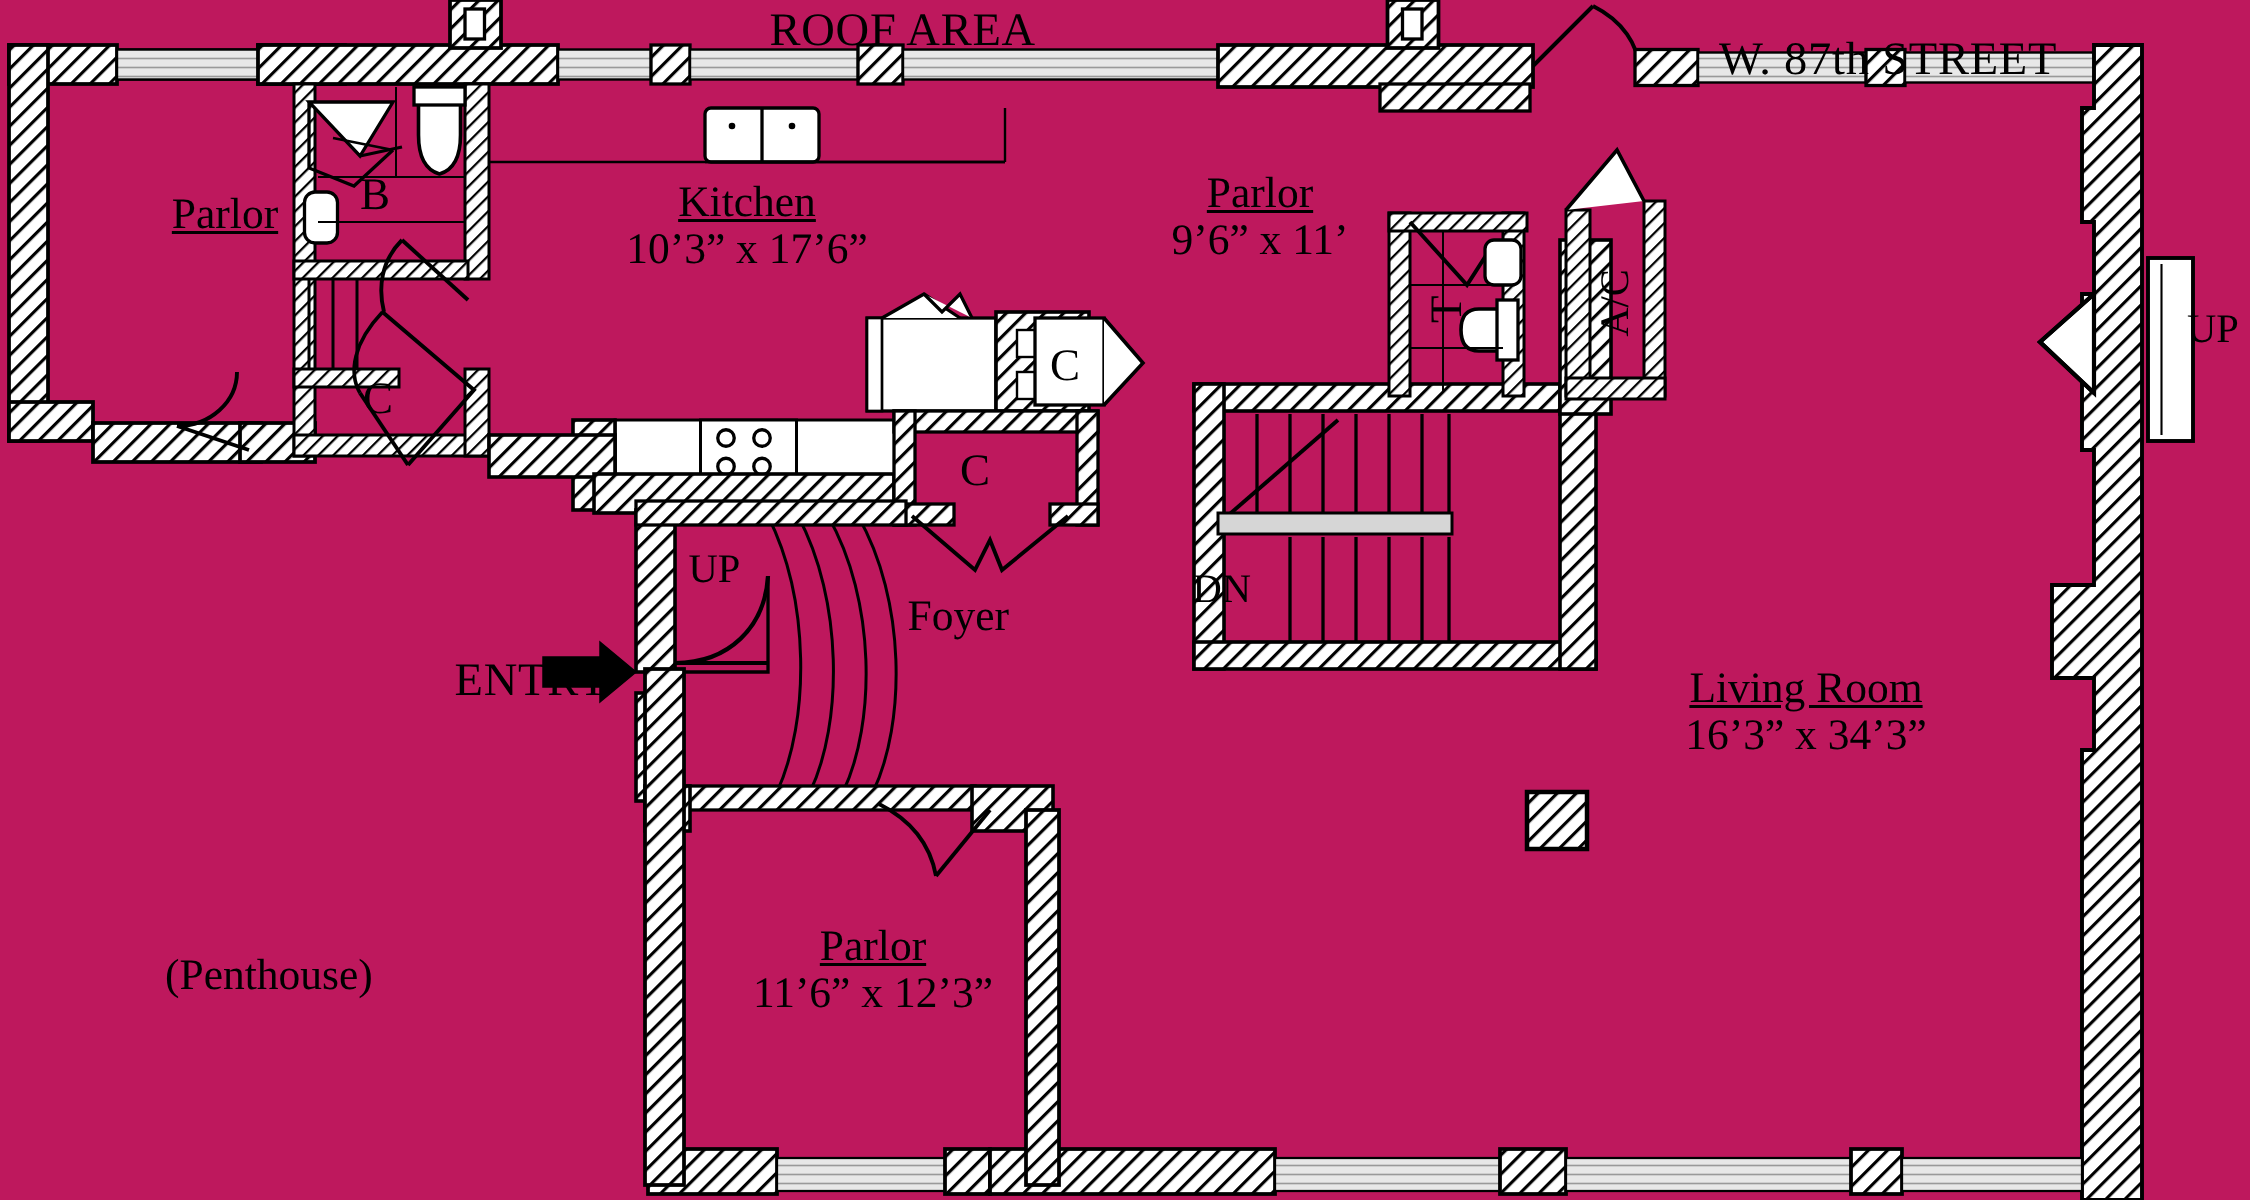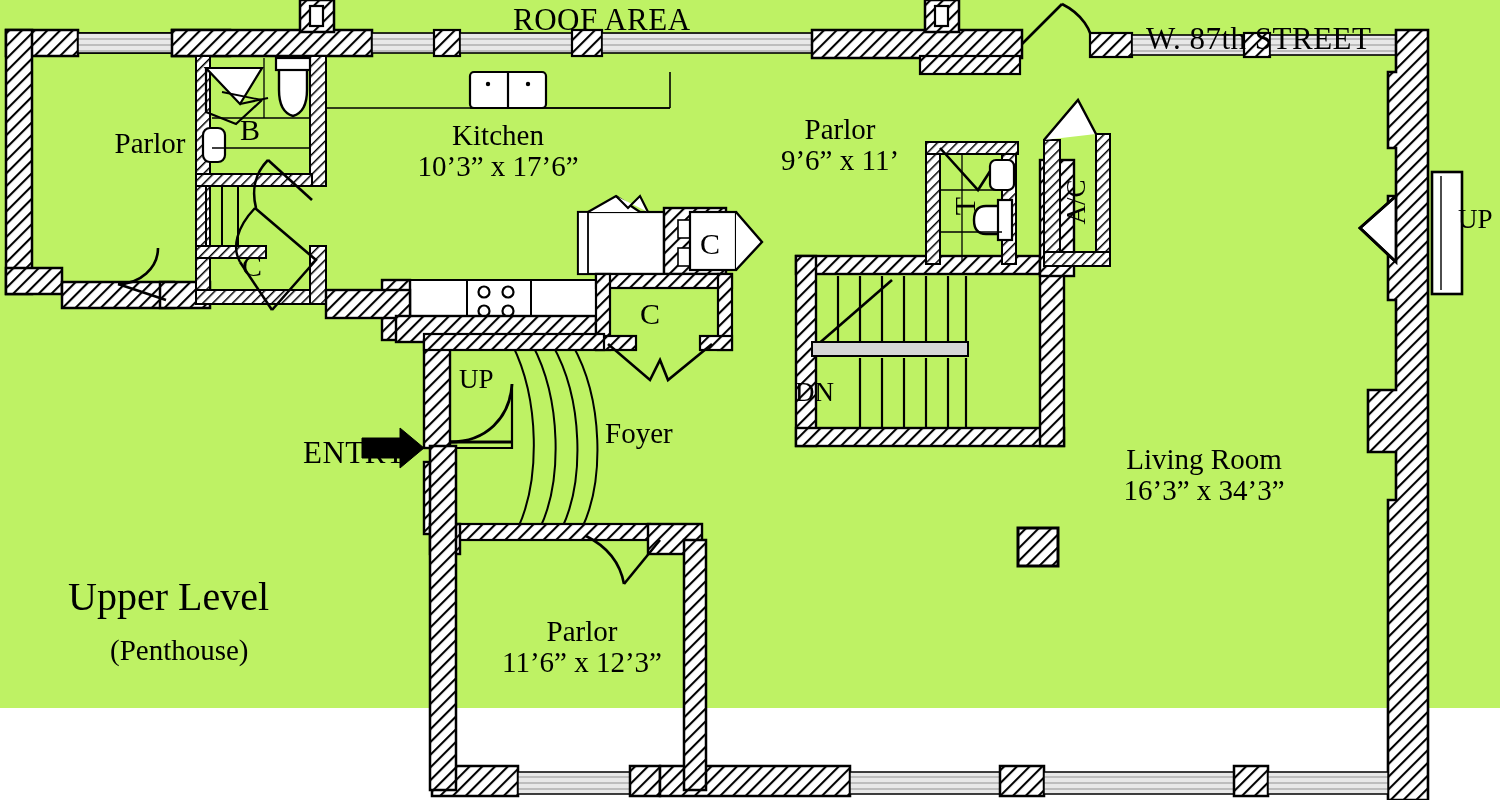--- a/index.html
+++ b/index.html
@@ -9,41 +9,41 @@
   }
   body {
     width: 1500px;
     height: 800px;
     overflow: hidden;
     font-family: "Liberation Serif", "DejaVu Serif", serif;
   }
   #plan-root {
     position: relative;
     width: 1500px;
-    height: 708px;
-    background: #bef264;
+    height: 800px;
+    background: #be185d;
   }
   svg.plan-canvas {
     position: absolute;
     left: 0;
     top: 0;
     width: 1500px;
     height: 800px;
     display: block;
   }
   .lbl {
     position: absolute;
     font-family: "Liberation Serif", "DejaVu Serif", serif;
     color: #000000;
     white-space: nowrap;
     line-height: 1.08;
     text-align: center;
     -webkit-font-smoothing: antialiased;
   }
-  .lbl .ln1 { display: block; }
+  .lbl .ln1 { display: block; text-decoration: underline; }
   .lbl .ln2 { display: block; }
   .room-name { font-size: 29px; }
   .room-dim  { font-size: 29px; }
   .caps-title { font-size: 31px; letter-spacing: 0.5px; }
   .level-title { font-size: 40px; }
   .level-sub { font-size: 29px; }
   .tag-letter { font-size: 30px; }
   .tag-small { font-size: 27px; }
   .rotated { transform: rotate(-90deg); transform-origin: 50% 50%; }
 </style>
@@ -348,32 +348,31 @@
     <span class="ln1">Living Room</span>
     <span class="ln2 room-dim">16’3” x 34’3”</span>
   </div>
 
   <div class="lbl room-name" style="left:470px; top:616px; width:224px;">
     <span class="ln1">Parlor</span>
     <span class="ln2 room-dim">11’6” x 12’3”</span>
   </div>
 
 
-  <div class="lbl level-title" style="left:68px; top:575px;">Upper Level</div>
   <div class="lbl level-sub" style="left:110px; top:635px;">(Penthouse)</div>
 
   <div class="lbl caps-title" style="left:303px; top:402px;margin-top:34px;">ENTRY</div>
 
   <div class="lbl tag-small" style="left:459px; top:365px;">UP</div>
 
   <div class="lbl tag-small" style="left:1458px; top:205px;">UP</div>
 
   <div class="lbl tag-small" style="left:795px; top:378px;">DN</div>
 
-  <div class="lbl room-name" style="left:605px; top:418px;">Foyer</div>
+  <div class="lbl room-name" style="left:605px; top:396px;">Foyer</div>
 
   <div class="lbl tag-small rotated" style="left:1062px; top:195px; width:30px;">A/C</div>
 
   <div class="lbl tag-letter" style="left:240px; top:114px;">B</div>
 
   <div class="lbl tag-letter rotated" style="left:952px; top:190px; width:26px;">T</div>
 
   <div class="lbl tag-letter" style="left:242px; top:250px;">C</div>
 
   <div class="lbl tag-letter" style="left:700px; top:228px;">C</div>

